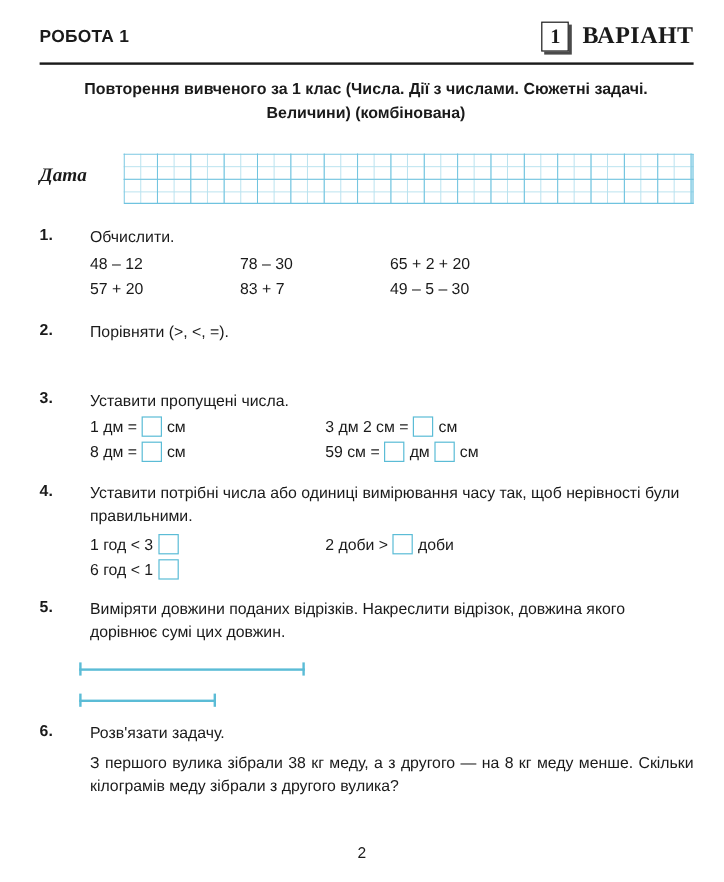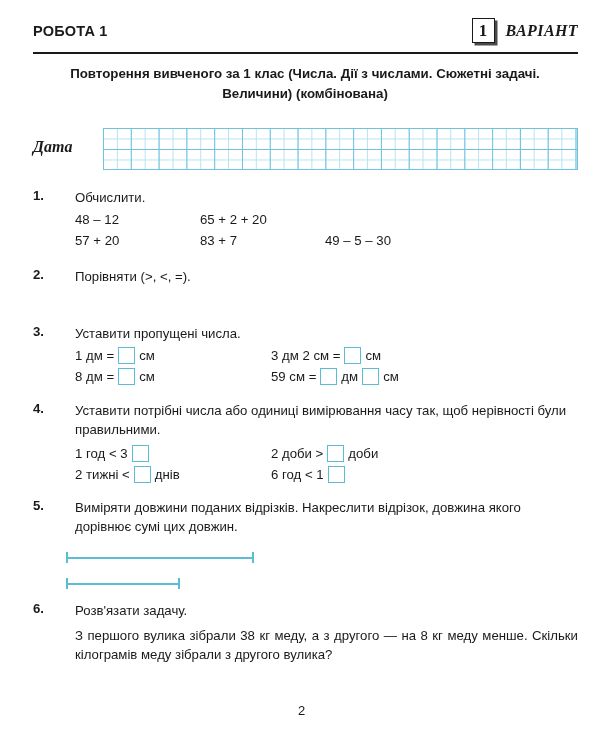--- a/index.html
+++ b/index.html
@@ -50,24 +50,23 @@
     justify-content: center;
     font-family: "Liberation Serif", serif;
     font-size: 17px;
     font-weight: bold;
     line-height: 1;
     background: #fff;
     box-sizing: border-box;
   }
   .variant-text {
     font-family: "Liberation Serif", serif;
-    font-size: 16px;
+    font-size: 20px;
     font-weight: bold;
     letter-spacing: 0.4px;
-    font-style: italic;
   }
   .header-rule {
     position: absolute;
     left: 33px;
     top: 52px;
     width: 545px;
     height: 1.6px;
     background: #1a1a1a;
   }
 
@@ -211,20 +210,21 @@
 <div class="date-label">Дата</div>
 <div class="date-grid"></div>
 
 <div class="task" style="top:188px">
   <div class="task-num">1.</div>
   <div class="task-body">
     <div class="task-prompt">Обчислити.</div>
     <div class="rows">
       <div class="row">
         <span class="cell" style="width:125px">48 – 12</span>
+        <span class="cell" style="width:125px">78 – 30</span>
         <span class="cell">65 + 2 + 20</span>
       </div>
       <div class="row">
         <span class="cell" style="width:125px">57 + 20</span>
         <span class="cell" style="width:125px">83 + 7</span>
         <span class="cell">49 – 5 – 30</span>
       </div>
     </div>
   </div>
 </div>
@@ -282,25 +282,20 @@
           <span class="ans-box"></span>
           <span></span>
         </span>
         <span class="cell">
           <span>2 доби &gt;</span>
           <span class="ans-box"></span>
           <span>доби</span>
         </span>
       </div>
       <div class="row">
-        <span class="cell" style="width:196px">
-          <span>2 тижні &lt;</span>
-          <span class="ans-box"></span>
-          <span>днів</span>
-        </span>
         <span class="cell">
           <span>6 год &lt; 1</span>
           <span class="ans-box"></span>
           <span></span>
         </span>
       </div>
     </div>
   </div>
 </div>
 

